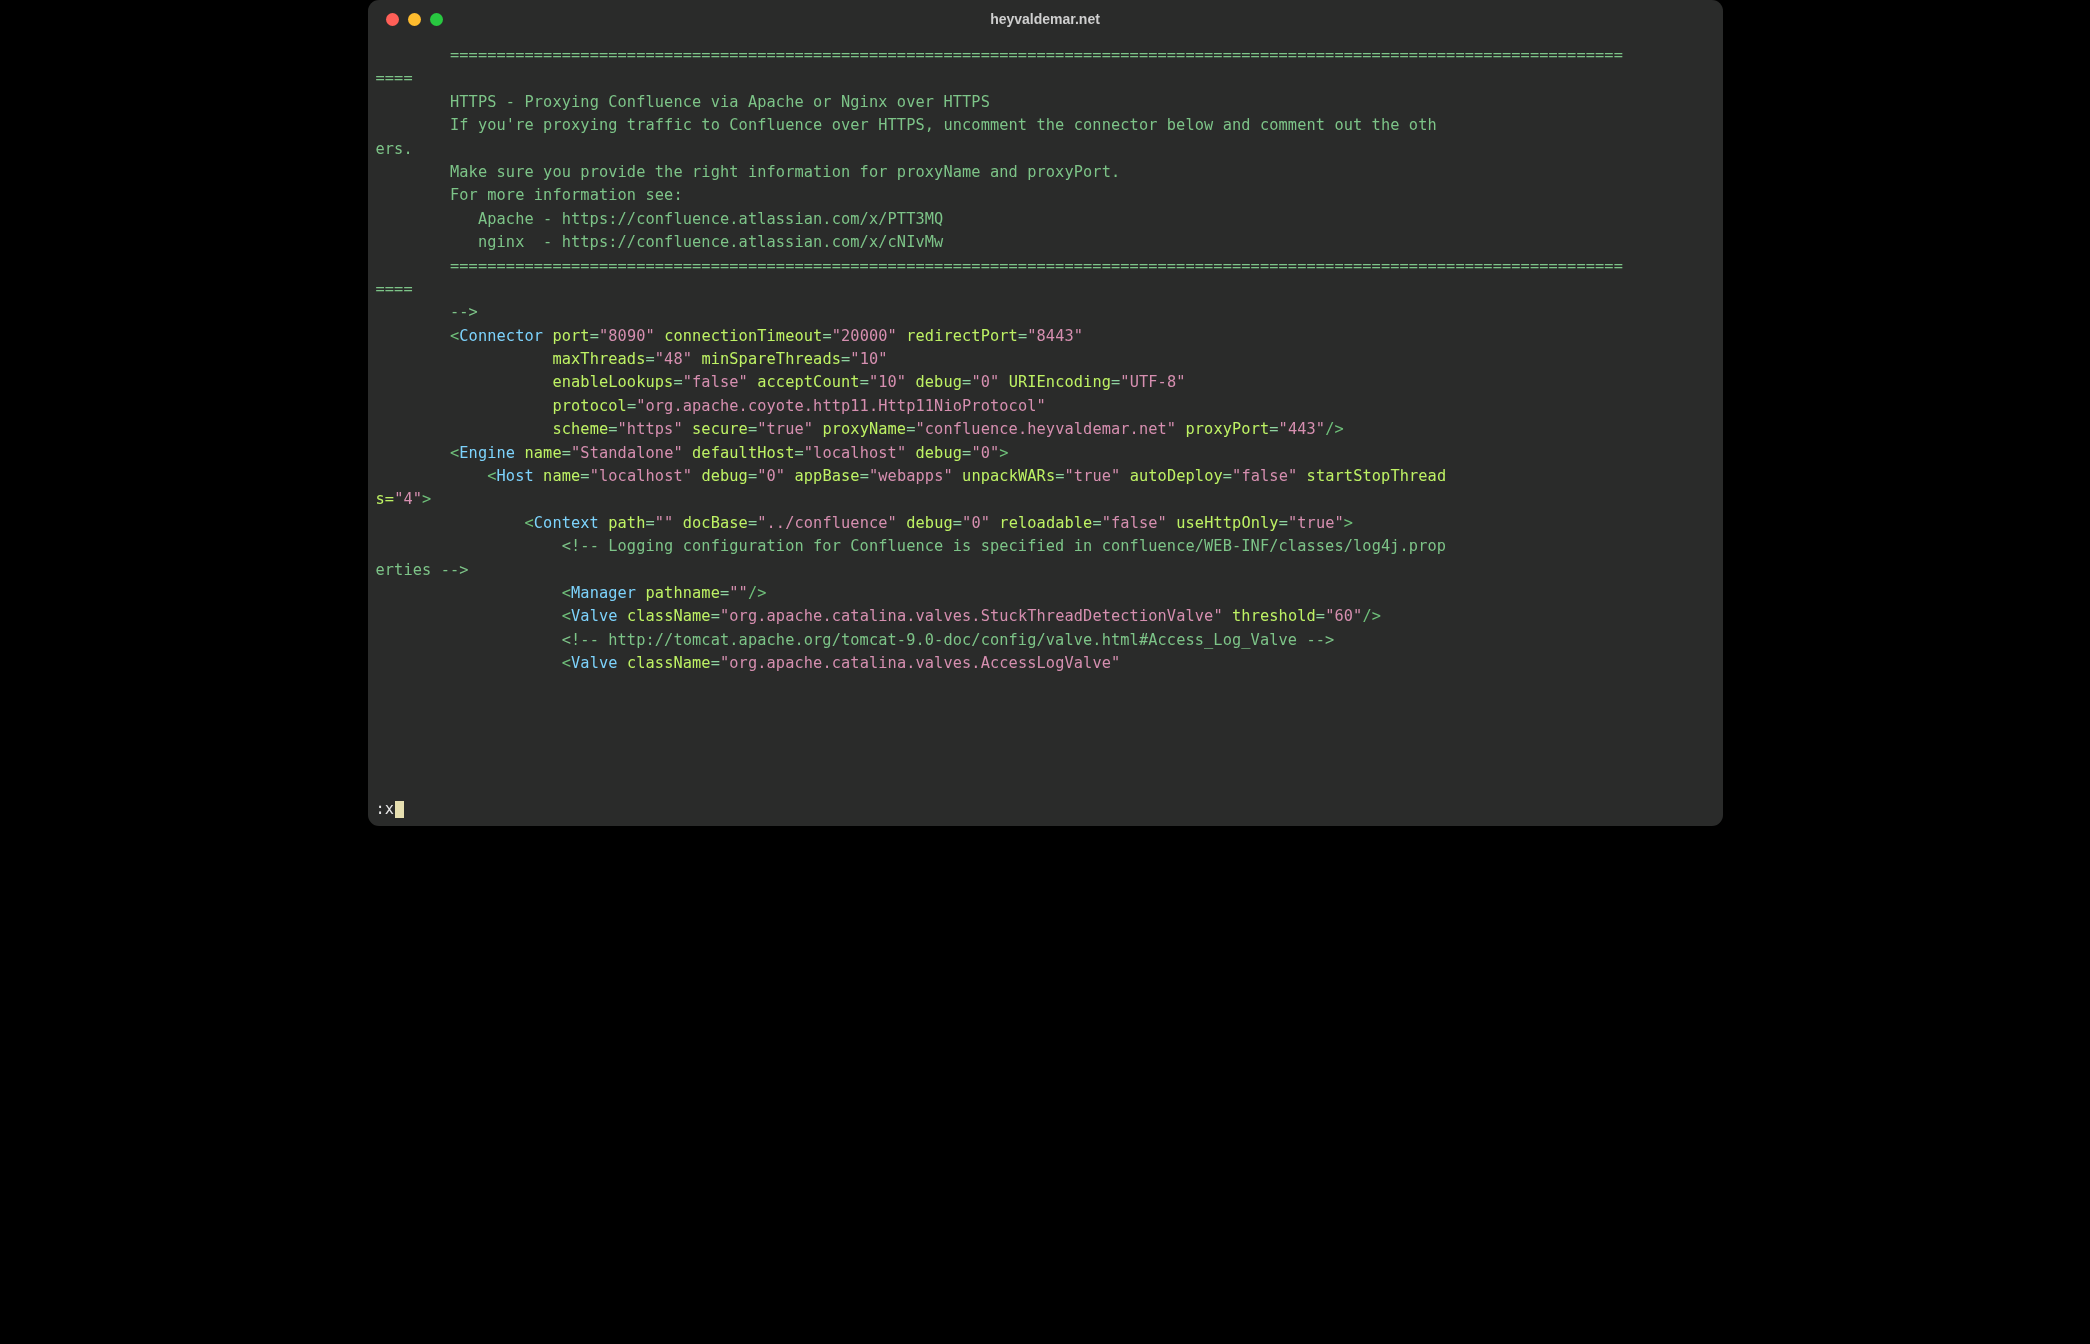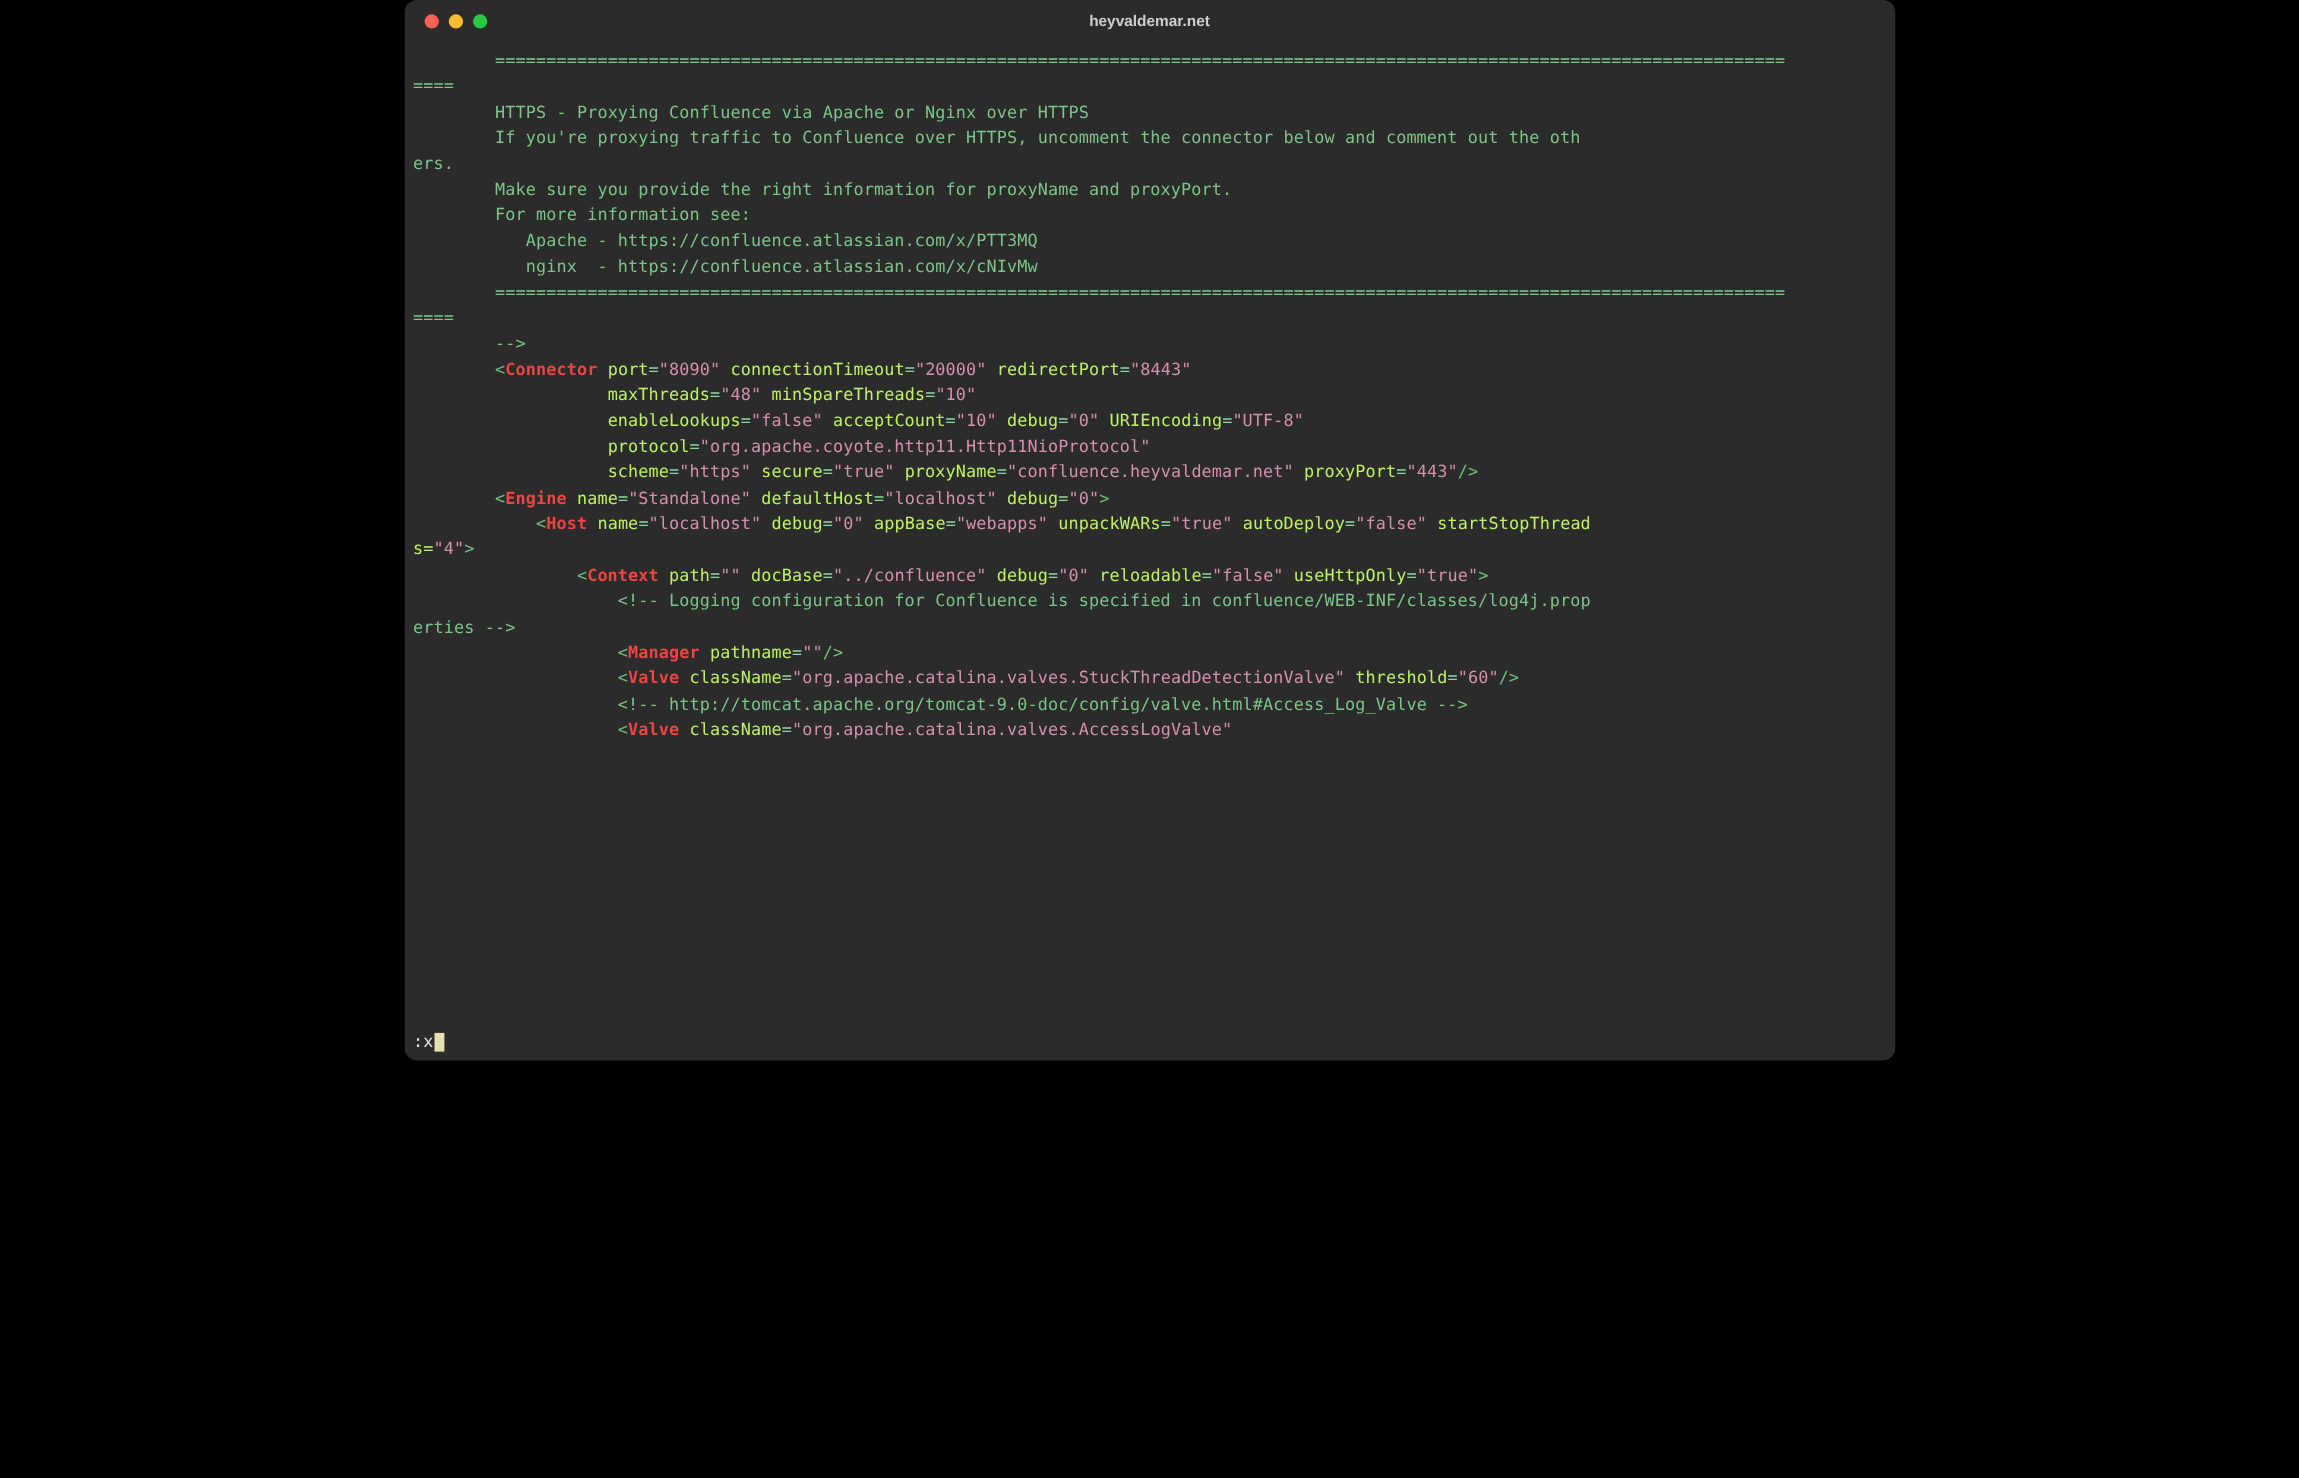--- a/index.html
+++ b/index.html
@@ -1,19 +1,19 @@
 <!DOCTYPE html>
 <html><head>
 <meta charset="utf-8">
 <style>
   * { margin: 0; padding: 0; box-sizing: border-box; }
   html, body { width: 100%; height: 100%; background: #000; }
   .window {
     width: 1355px;
-    height: 964px;
+    height: 826px;
     background: #2a2b2a;
     border-radius: 11px;
     overflow: hidden;
     margin: 0 auto;
     position: relative;
     font-family: "Menlo", "Consolas", "DejaVu Sans Mono", monospace;
   }
   .titlebar {
     height: 38px;
     display: flex;
@@ -63,21 +63,21 @@
     display: inline-block;
     width: 9px;
     height: 17px;
     background: #e6dfb0;
     vertical-align: text-bottom;
     margin-left: 1px;
   }
   
   .c-comment { color: #7dc488; }
   .c-punc    { color: #6fc07a; }
-  .c-tag     { color: #ef4444; font-weight: 700; }
+  .c-tag     { color: #7dd3fc; font-weight: 400; }
   .c-attr    { color: #bef264; }
   .c-eq      { color: #8fd4a0; }
   .c-str     { color: #d68fb0; }
   .c-text    { color: #c5d0c5; }
 </style>
 </head>
 <body>
 
 <div class="window">
   <div class="titlebar">

